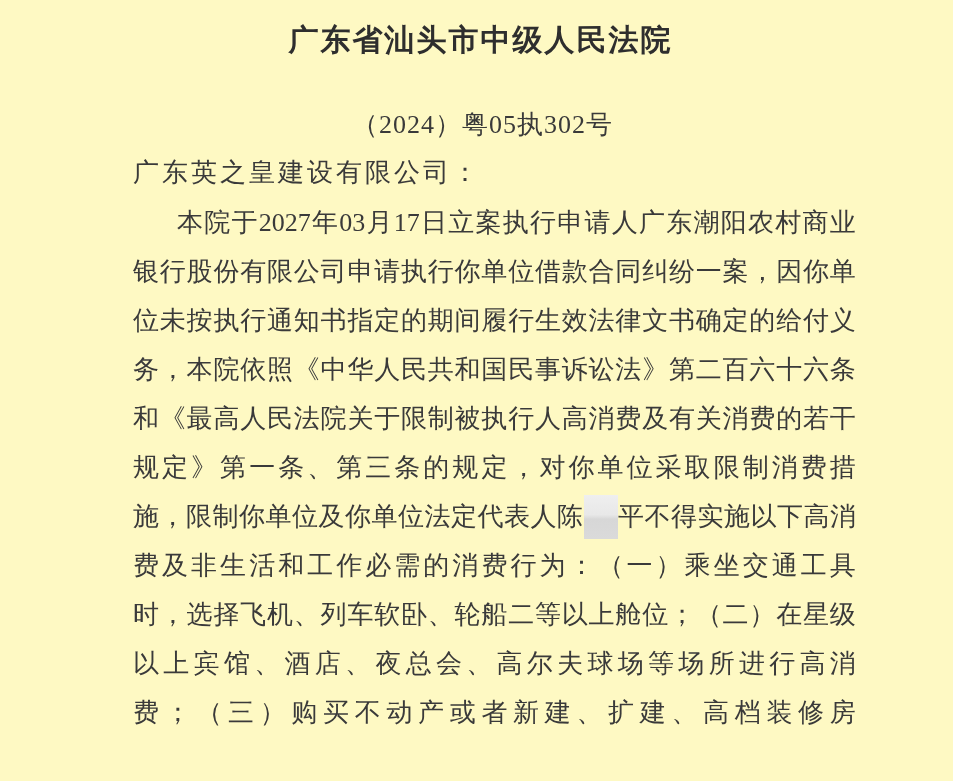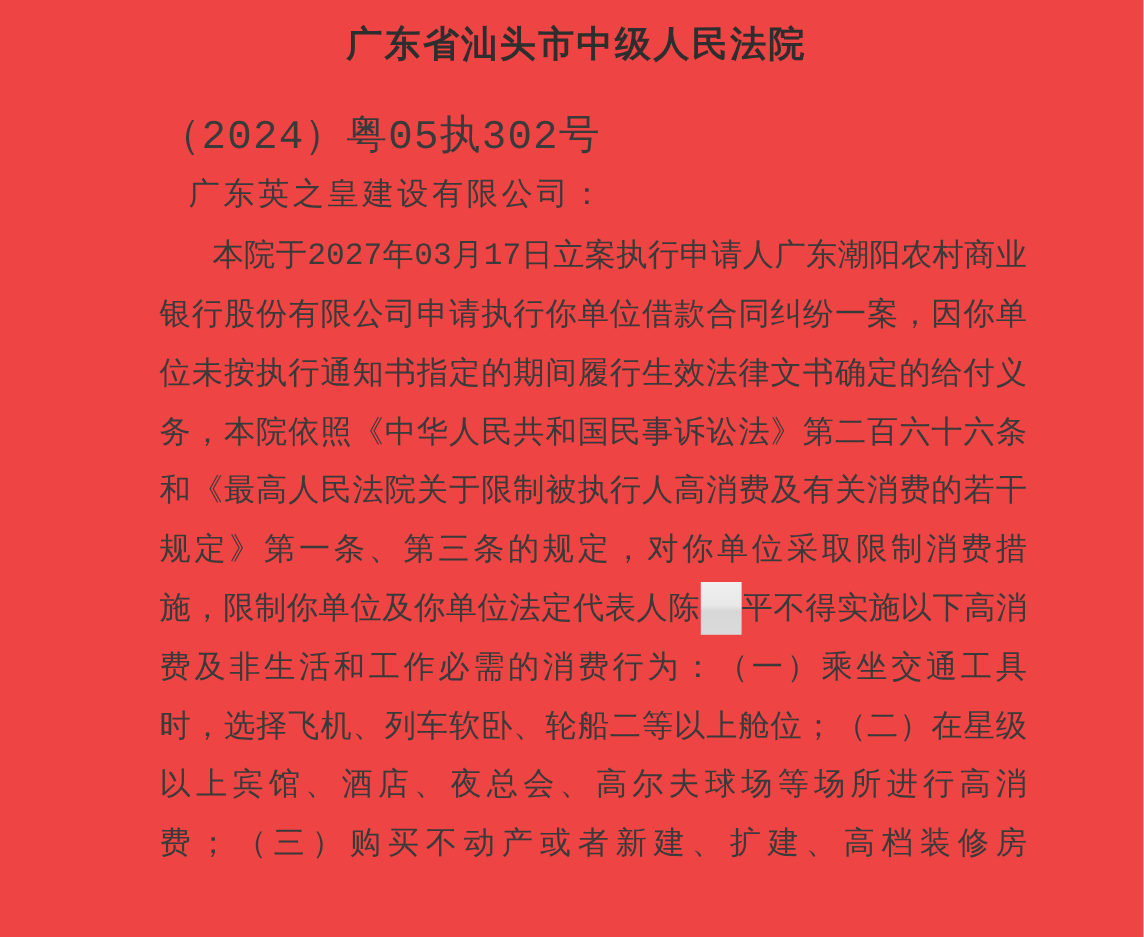--- a/index.html
+++ b/index.html
@@ -1,21 +1,21 @@
 <!DOCTYPE html>
 <html><head>
 <meta charset="utf-8">
 <style>
   html, body { margin: 0; padding: 0; background: #ffffff; }
   .page {
     width: 953px; height: 781px;
     position: relative;
-    background: #ef4444;
+    background: #fef9c3;
     overflow: hidden;
-    font-family: Liberation Mono, monospace;
+    font-family: Liberation Serif, serif;
     color: #3a3a3a;
   }
   .doc {
     position: absolute;
     left: 133px; top: 22px;
     width: 723px;
   }
   .titles { margin-right: 28px; }
   .court-name {
     margin: 0;
@@ -29,33 +29,32 @@
   .doc-title {
     margin: 9px 0 0 0;
     font-size: 30px;
     font-weight: bold;
     text-align: center;
     letter-spacing: 5px;
     line-height: 36px;
     color: #2e2e2e;
   }
   .case-number {
-    margin-top: 40px;
-    text-align: left;
+    margin-top: 50px;
+    text-align: center;
     padding-right: 24px;
-    font-size: 34px;
+    font-size: 26px;
     letter-spacing: 1px;
     line-height: 34px;
   }
   .addressee {
     margin-top: 14px;
     font-size: 26px;
     letter-spacing: 3px;
     line-height: 34px;
-    margin-left: 24px;
   }
   .body-text { margin-top: 8px; font-size: 26px; }
   .j-line {
     display: flex;
     justify-content: space-between;
     align-items: center;
     height: 49px;
     white-space: nowrap;
   }
   .j-line.indent { padding-left: 44px; }

